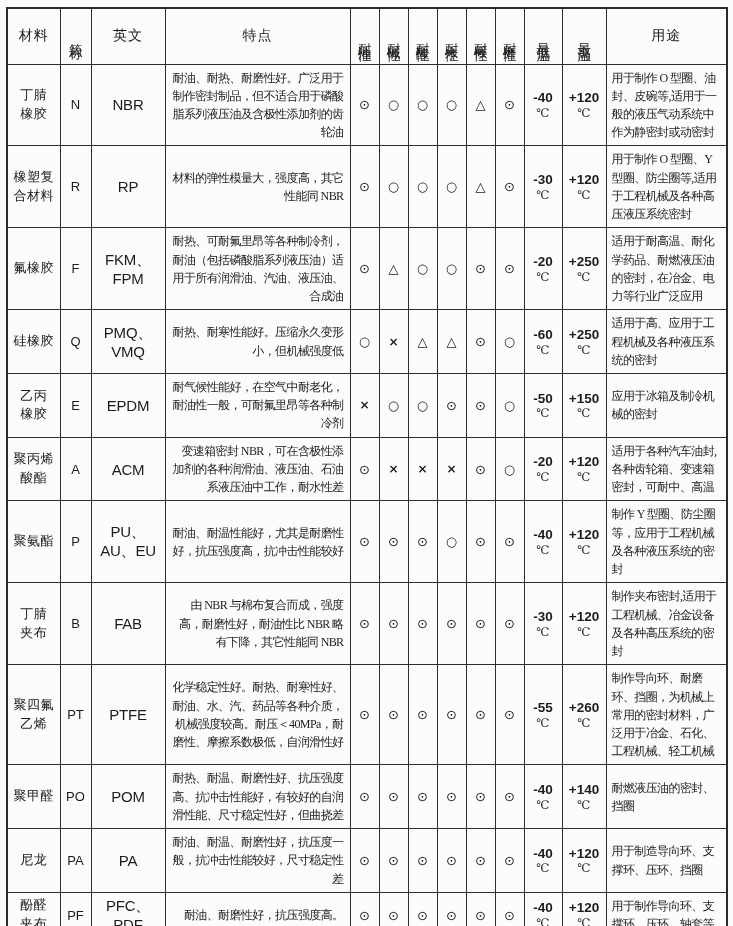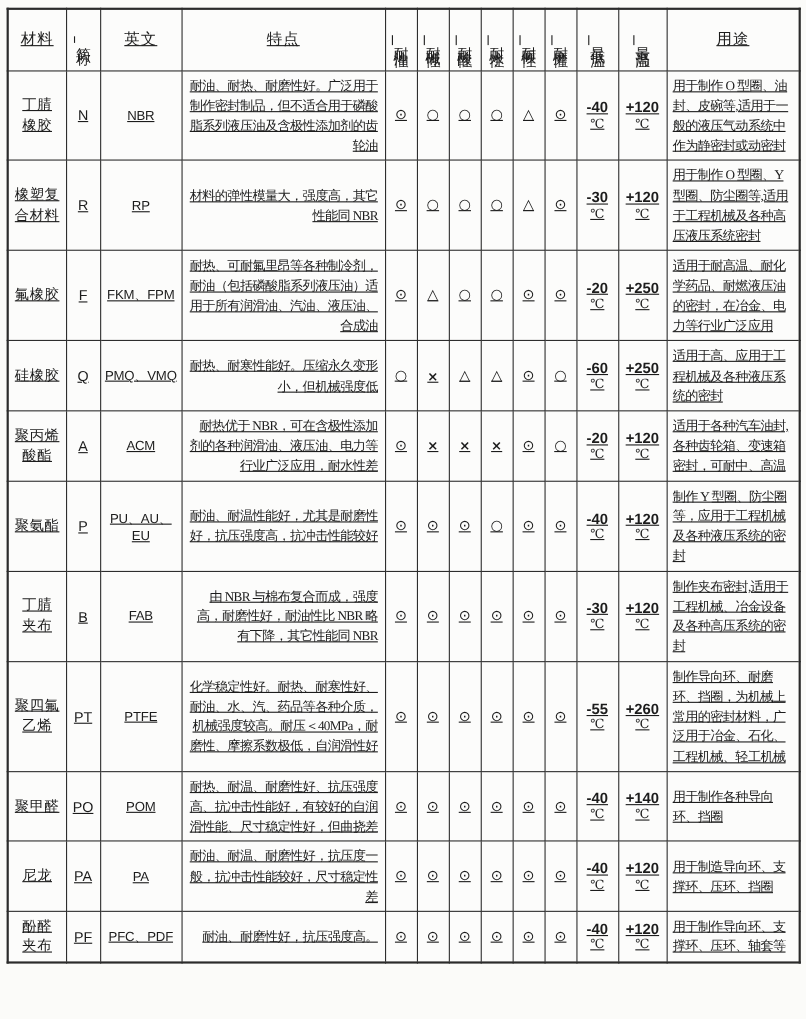--- a/index.html
+++ b/index.html
@@ -3,21 +3,21 @@
 <meta charset="utf-8">
 <style>
   * { box-sizing: border-box; }
   html, body { margin: 0; padding: 0; }
   body {
     width: 733px; height: 926px;
     background: #fbfbf9;
     font-family: "Liberation Serif", "DejaVu Serif", serif;
     color: #1c1c1c;
   }
-  .page { width: 733px; height: 926px; padding: 7px 7px 0 6px; text-decoration: underline; }
+  .page { width: 733px; height: 926px; padding: 7px 7px 0 6px; }
 
   table.materials {
     border-collapse: collapse;
     table-layout: fixed;
     width: 720px;
     background: #fcfcfb;
     border: 2px solid #2b2b2b;
   }
   th, td {
     border: 1px solid #2e2e2e;
@@ -30,21 +30,21 @@
   .vert {
     writing-mode: vertical-rl;
     text-orientation: upright;
     margin: 0 auto;
     line-height: 1;
     letter-spacing: 3px;
     font-size: 13.5px;
   }
   td.mat { font-size: 13px; line-height: 1.45; white-space: pre-line; letter-spacing: 0.5px; }
   td.abbr { font-family: "Liberation Sans", sans-serif; font-size: 13px; }
-  td.en   { font-family: "Liberation Sans", sans-serif; font-size: 12px; letter-spacing: -0.2px; }
+  td.en   { font-family: "Liberation Sans", sans-serif; font-size: 15px; letter-spacing: -0.2px; }
   td.feat {
     font-size: 12px; letter-spacing: -0.6px; line-height: 1.52;
     text-align: right; padding: 4px 6px;
   }
   td.sym { font-family: "DejaVu Sans", sans-serif; font-size: 13px; padding: 0 1px; }
   td.sym.poor { font-weight: bold; font-size: 12px; }
   td.temp { padding: 1px; }
   .temp-val { font-family: "Liberation Sans", sans-serif; font-weight: bold; font-size: 13.5px; line-height: 1.3; }
   .temp-unit { font-size: 11.5px; line-height: 1.2; }
   td.usage {
@@ -188,25 +188,47 @@
             <div class="temp-val">-60</div>
             <div class="temp-unit">℃</div>
           </td>
           <td class="temp">
             <div class="temp-val">+250</div>
             <div class="temp-unit">℃</div>
           </td>
           <td class="usage">适用于高、应用于工程机械及各种液压系统的密封</td>
         </tr>
         <tr>
+          <td class="mat">乙丙
+橡胶</td>
+          <td class="abbr">E</td>
+          <td class="en">EPDM</td>
+          <td class="feat">耐气候性能好，在空气中耐老化，耐油性一般，可耐氟里昂等各种制冷剂</td>
+          <td class="sym poor">×</td>
+          <td class="sym">○</td>
+          <td class="sym">○</td>
+          <td class="sym">⊙</td>
+          <td class="sym">⊙</td>
+          <td class="sym">○</td>
+          <td class="temp">
+            <div class="temp-val">-50</div>
+            <div class="temp-unit">℃</div>
+          </td>
+          <td class="temp">
+            <div class="temp-val">+150</div>
+            <div class="temp-unit">℃</div>
+          </td>
+          <td class="usage">应用于冰箱及制冷机械的密封</td>
+        </tr>
+        <tr>
           <td class="mat">聚丙烯
 酸酯</td>
           <td class="abbr">A</td>
           <td class="en">ACM</td>
-          <td class="feat">耐热优于 NBR，可在含极性添加剂的各种润滑油、液压油、电力等行业广泛应用，耐水性差</td>
+          <td class="feat">变速箱密封 NBR，可在含极性添加剂的各种润滑油、液压油、石油系液压油中工作，耐水性差</td>
           <td class="sym">⊙</td>
           <td class="sym poor">×</td>
           <td class="sym poor">×</td>
           <td class="sym poor">×</td>
           <td class="sym">⊙</td>
           <td class="sym">○</td>
           <td class="temp">
             <div class="temp-val">-20</div>
             <div class="temp-unit">℃</div>
           </td>
@@ -293,21 +315,21 @@
           <td class="sym">⊙</td>
           <td class="sym">⊙</td>
           <td class="temp">
             <div class="temp-val">-40</div>
             <div class="temp-unit">℃</div>
           </td>
           <td class="temp">
             <div class="temp-val">+140</div>
             <div class="temp-unit">℃</div>
           </td>
-          <td class="usage">用于制作各种导向环、挡圈</td>
+          <td class="usage">耐燃液压油的密封、挡圈</td>
         </tr>
         <tr>
           <td class="mat">尼龙</td>
           <td class="abbr">PA</td>
           <td class="en">PA</td>
           <td class="feat">耐油、耐温、耐磨性好，抗压度一般，抗冲击性能较好，尺寸稳定性差</td>
           <td class="sym">⊙</td>
           <td class="sym">⊙</td>
           <td class="sym">⊙</td>
           <td class="sym">⊙</td>

